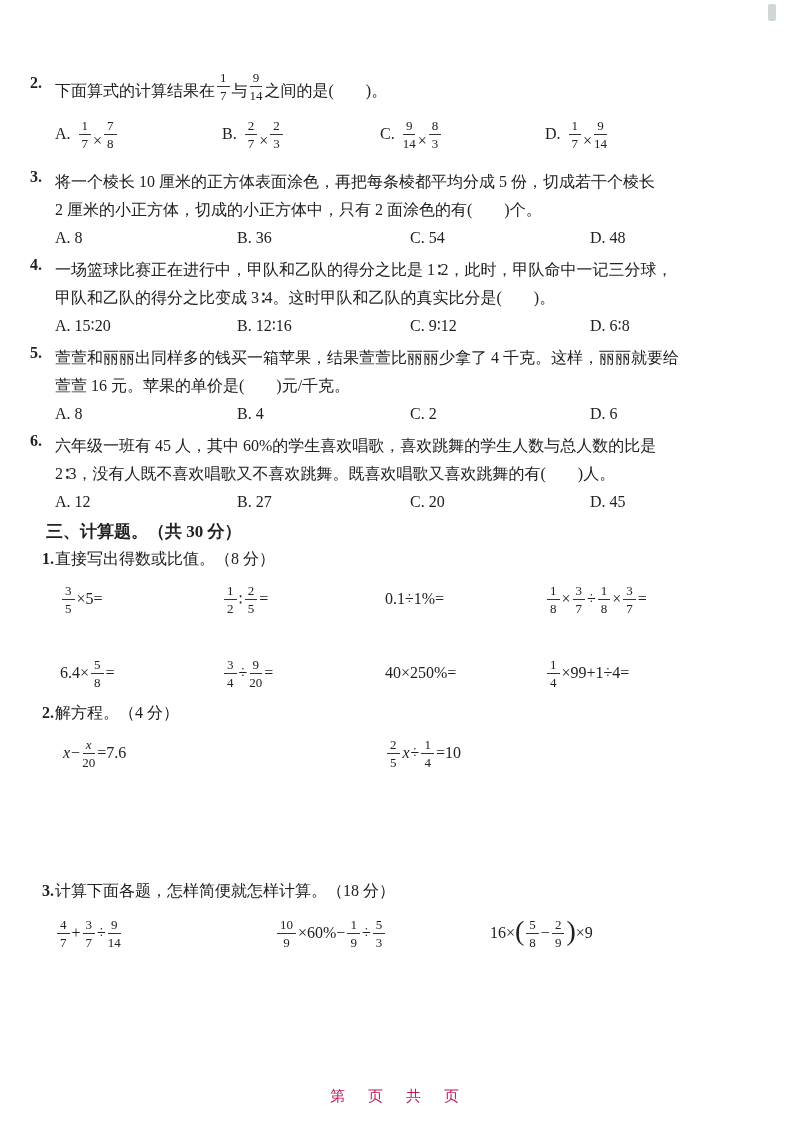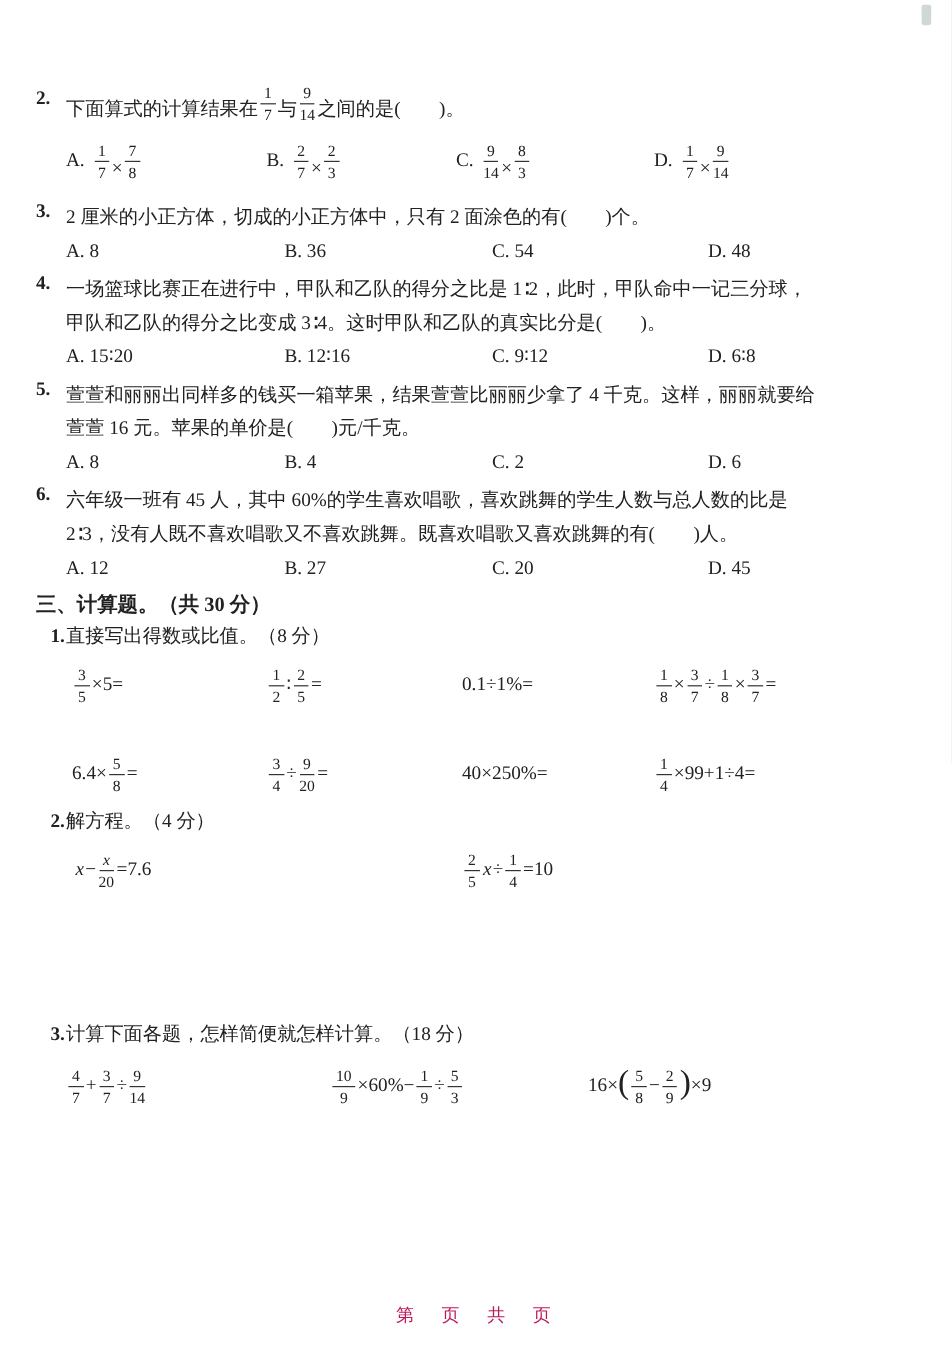--- a/index.html
+++ b/index.html
@@ -32,21 +32,21 @@
   .options-frac .opt:nth-child(2){width:158px;}
   .options-frac .opt:nth-child(3){width:165px;}
   .optlabel{margin-right:6px;}
   
   .options-plain{display:flex;height:24px;line-height:24px;margin:2px 0 6px 0;gap:15px;}
   .options-plain .opt{display:block;}
   .options-plain .opt:nth-child(1){width:167px;}
   .options-plain .opt:nth-child(2){width:158px;}
   .options-plain .opt:nth-child(3){width:165px;}
   
-  .sec-header{padding-left:30px;font-weight:bold;font-size:17px;height:24px;line-height:24px;margin-bottom:4px;}
+  .sec-header{padding-left:46px;font-weight:bold;font-size:17px;height:24px;line-height:24px;margin-bottom:4px;}
   .calc-label{position:relative;padding-left:55px;height:22px;line-height:22px;margin-bottom:6px;}
   .calc-label .qnum{top:0;left:42px;}
   
   .calc-row{display:flex;align-items:center;height:46px;padding-left:60px;margin-bottom:8px;}
   .calc-row .cell{display:flex;align-items:center;}
   .calc-row .cell:nth-child(1){width:162px;}
   .calc-row .cell:nth-child(2){width:163px;}
   .calc-row .cell:nth-child(3){width:160px;}
   .calc-row.second{margin-bottom:6px;margin-top:28px;}
   .eq-row{display:flex;align-items:center;height:46px;padding-left:62px;}
@@ -151,20 +151,21 @@
               <span class="num">9</span>
               <span class="den">14</span>
             </span>
           </span>
       </span>
     </div>
   </div>
 
   <div class="q">
     <span class="qnum">3.</span>
+    <div class="line">将一个棱长 10 厘米的正方体表面涂色，再把每条棱都平均分成 5 份，切成若干个棱长</div>
     <div class="line">2 厘米的小正方体，切成的小正方体中，只有 2 面涂色的有(　　)个。</div>
     <div class="options-plain">
       <span class="opt">A. 8</span>
       <span class="opt">B. 36</span>
       <span class="opt">C. 54</span>
       <span class="opt">D. 48</span>
     </div>
   </div>
 
   <div class="q">

